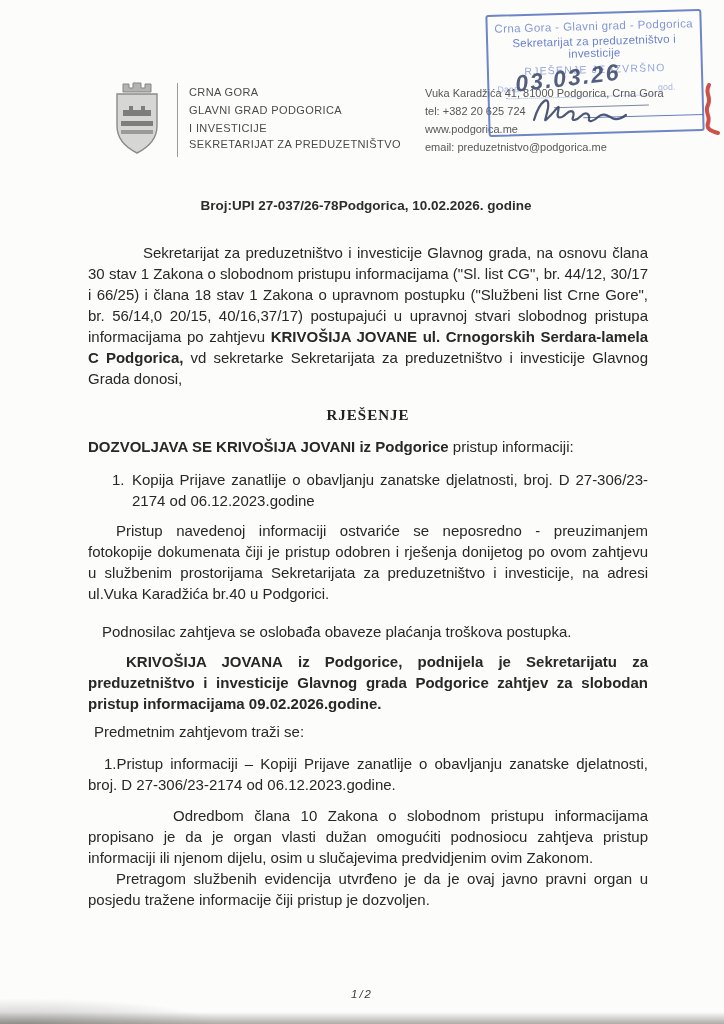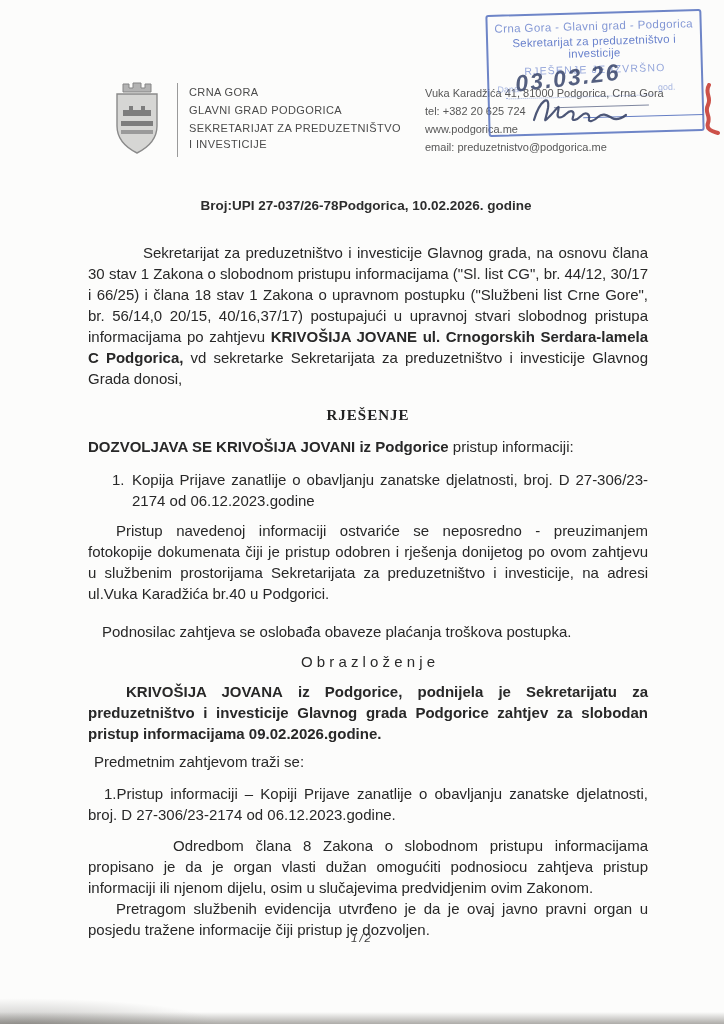--- a/index.html
+++ b/index.html
@@ -76,43 +76,43 @@
   .p3{margin-top:17px !important;text-indent:14px;text-align:left;}
   h3.rationale{margin:9px 0 0 0;text-align:center;font-size:15px;font-weight:normal;color:#2a2a2a;}
   .p4{margin-top:9px !important;text-indent:38px;font-weight:bold;}
   .p5{margin-top:7px !important;text-indent:6px;text-align:left;}
   .p6{margin-top:11px !important;text-indent:16px;}
   .law{margin-top:10px;}
   .p7{text-indent:85px;}
   .p8{text-indent:28px;}
 
   .footer{
-    position:absolute;left:0;right:0;top:932px;text-align:center;
+    position:absolute;left:0;right:0;top:988px;text-align:center;
     font-size:11.5px;font-style:italic;letter-spacing:2px;color:#3d3d3d;
   }
 </style>
 </head>
 <body>
 
 <div class="page">
 
   <div class="letterhead">
     <svg class="coa" width="54" height="80" viewBox="0 0 54 80">
       <path d="M13 12 V4 h6 v4 h4 V3 h8 v5 h4 V4 h6 v8 z" fill="#b3b3b3" stroke="#858585" stroke-width="1"></path>
       <path d="M7 14 h40 v32 c0 14 -10 22 -20 27 c-10 -5 -20 -13 -20 -27 z" fill="#d6d6d4" stroke="#8a8a8a" stroke-width="1.4"></path>
       <path d="M13 36 v-6 h6 v-4 h4 v4 h8 v-4 h4 v4 h6 v6 z" fill="#7d7d7d"></path>
       <rect x="11" y="41" width="32" height="5" fill="#7d7d7d"></rect>
       <rect x="11" y="50" width="32" height="4" fill="#9a9a9a"></rect>
     </svg>
     <div class="lh-divider"></div>
     <div class="org">
       <div class="l1">CRNA GORA</div>
       <div class="l2">GLAVNI GRAD PODGORICA</div>
+      <div>I INVESTICIJE</div>
       <div>SEKRETARIJAT ZA PREDUZETNIŠTVO</div>
-      <div>I INVESTICIJE</div>
     </div>
     <div class="contact">
       <div>Vuka Karadžića 41, 81000 Podgorica, Crna Gora</div>
       <div>tel: +382 20 625 724</div>
       <div>www.podgorica.me</div>
       <div>email: preduzetnistvo@podgorica.me</div>
     </div>
   </div>
 
   <div class="stamp">
@@ -151,30 +151,29 @@
 
     <div class="li">
       <span class="num">1.</span>
       <div class="li-text">Kopija Prijave zanatlije o obavljanju zanatske djelatnosti, broj. D 27-306/23-2174  od 06.12.2023.godine</div>
     </div>
 
     <p class="p2">Pristup navedenoj informaciji ostvariće se neposredno - preuzimanjem fotokopije dokumenata čiji je pristup odobren i rješenja donijetog po ovom zahtjevu u službenim prostorijama Sekretarijata za preduzetništvo i investicije, na adresi ul.Vuka Karadžića br.40 u Podgorici.</p>
 
     <p class="p3">Podnosilac zahtjeva se oslobađa obaveze plaćanja troškova postupka.</p>
 
-    <h3 class="rationale">O b r a z l o ž e n j e</h3>
 
     <p class="p4"><b>KRIVOŠIJA JOVANA</b><span>  iz Podgorice, podnijela je Sekretarijatu za preduzetništvo i investicije Glavnog grada Podgorice zahtjev za slobodan pristup informacijama 09.02.2026.godine.</span></p>
 
     <p class="p5">Predmetnim zahtjevom traži se:</p>
 
     <p class="p6">1.Pristup informaciji – Kopiji Prijave zanatlije o obavljanju zanatske djelatnosti, broj. D 27-306/23-2174  od 06.12.2023.godine.</p>
 
     <div class="law">
-      <p class="p7">Odredbom člana 8 Zakona o slobodnom pristupu informacijama propisano je da je organ vlasti dužan omogućiti podnosiocu zahtjeva pristup informaciji ili njenom dijelu, osim u slučajevima predvidjenim ovim Zakonom.</p>
+      <p class="p7">Odredbom člana 10 Zakona o slobodnom pristupu informacijama propisano je da je organ vlasti dužan omogućiti podnosiocu zahtjeva pristup informaciji ili njenom dijelu, osim u slučajevima predvidjenim ovim Zakonom.</p>
       <p class="p8">Pretragom službenih evidencija utvrđeno je da je ovaj javno pravni organ u posjedu tražene informacije čiji pristup je dozvoljen.</p>
     </div>
   </main>
 
   <div class="footer">
     <span>1/2</span>
   </div>
 
 </div>
 

